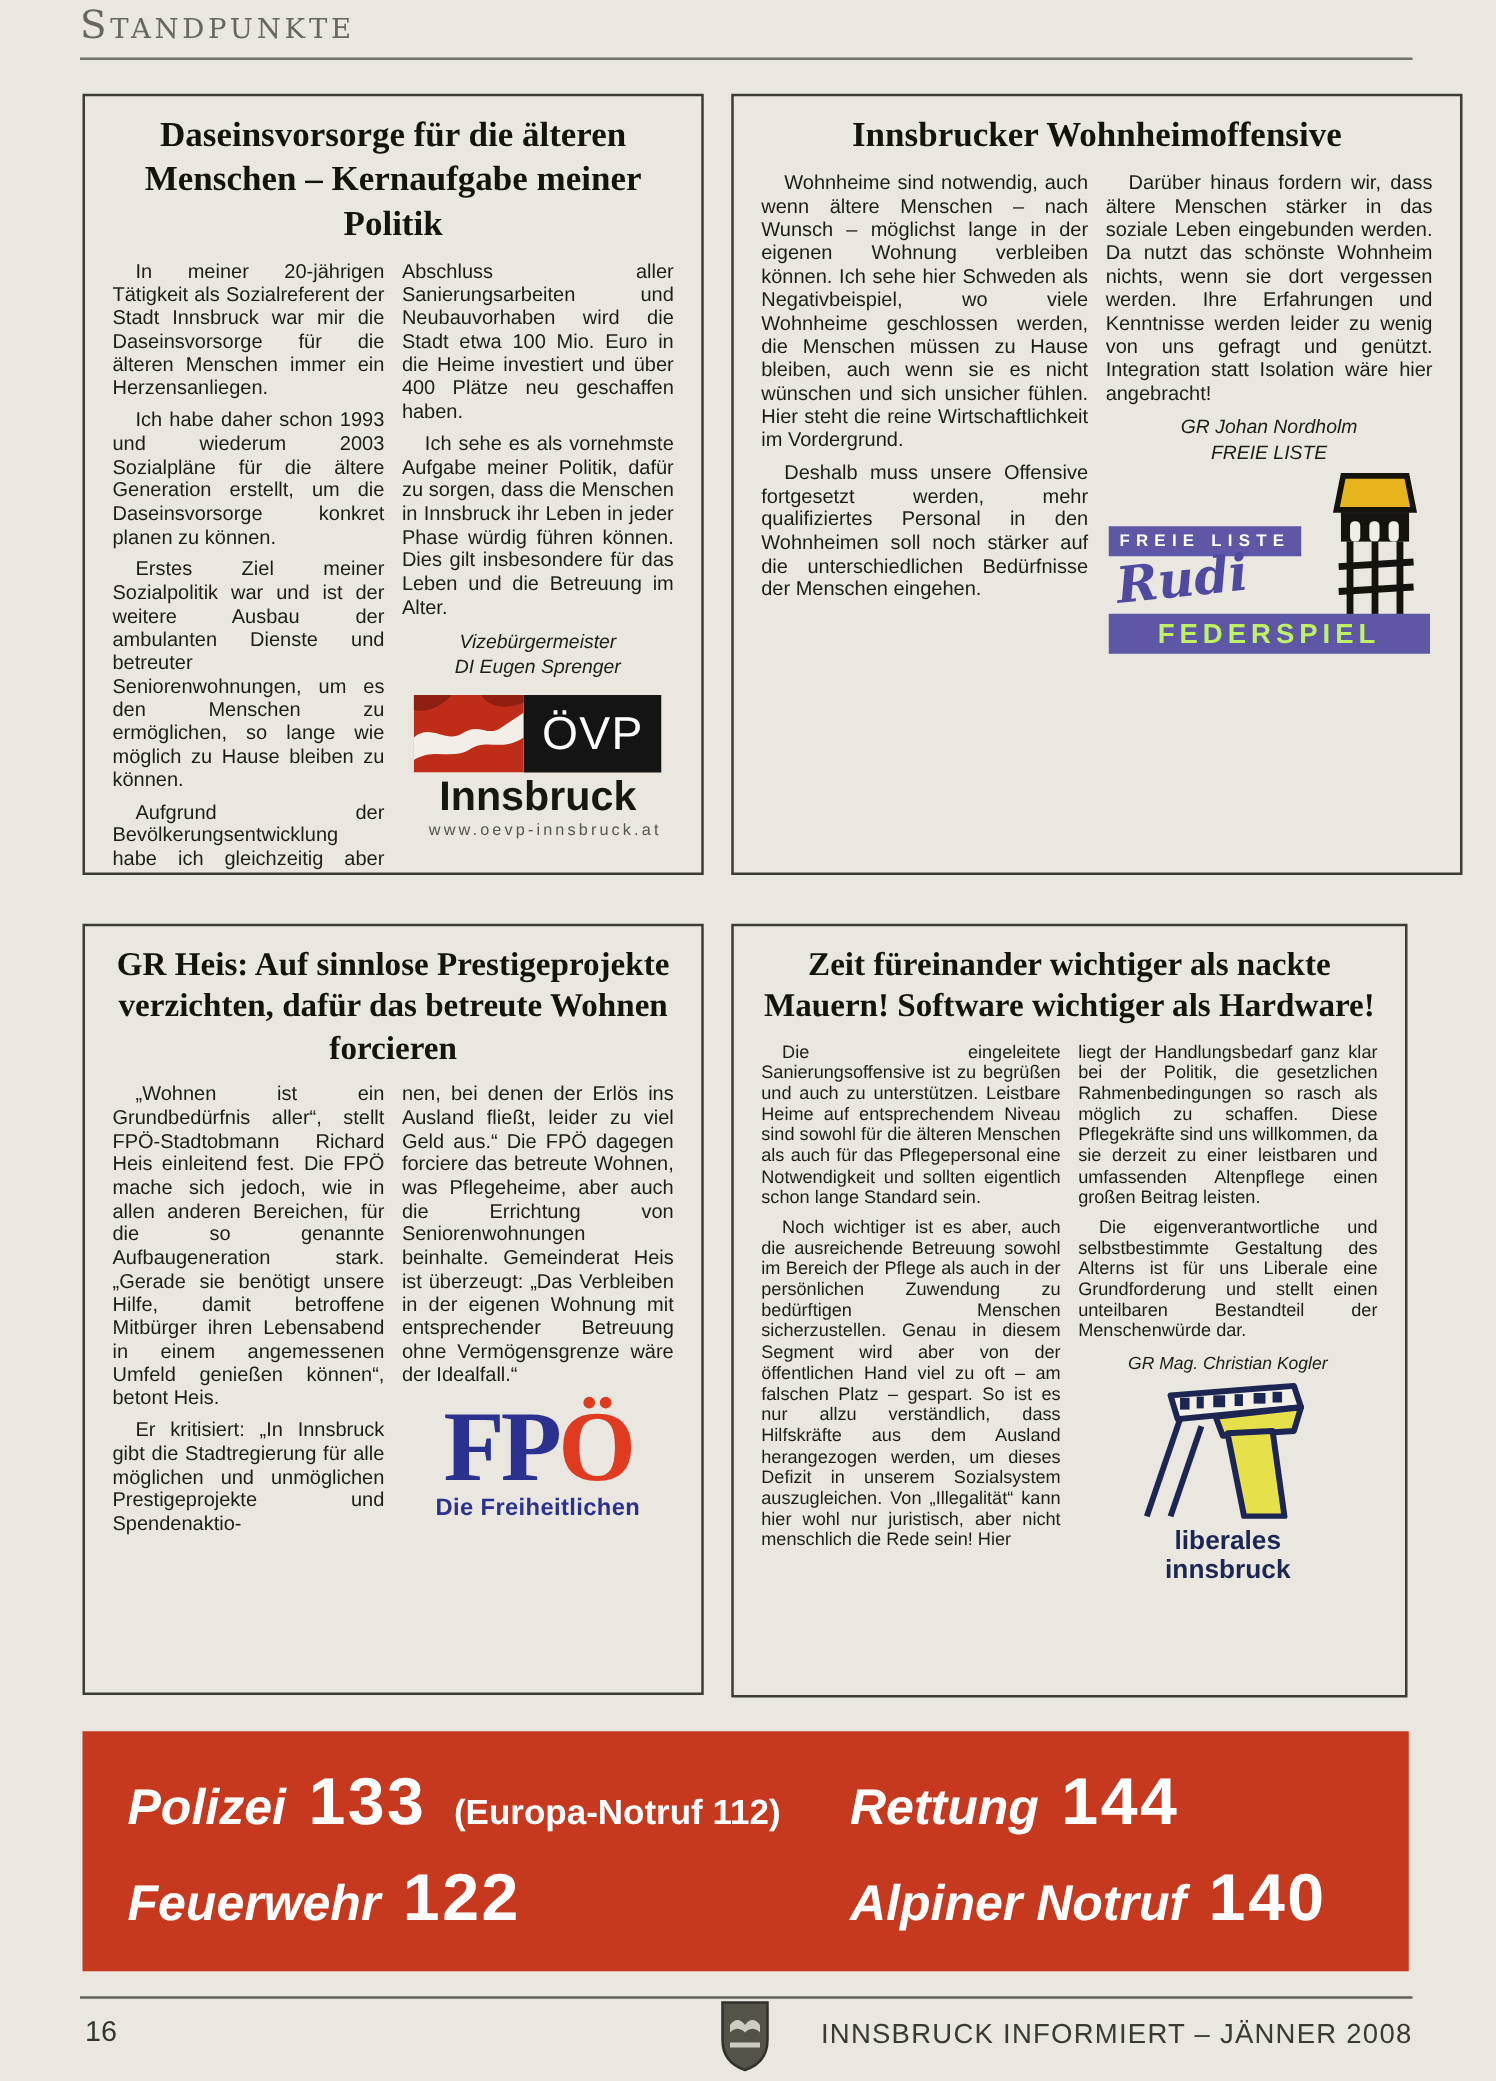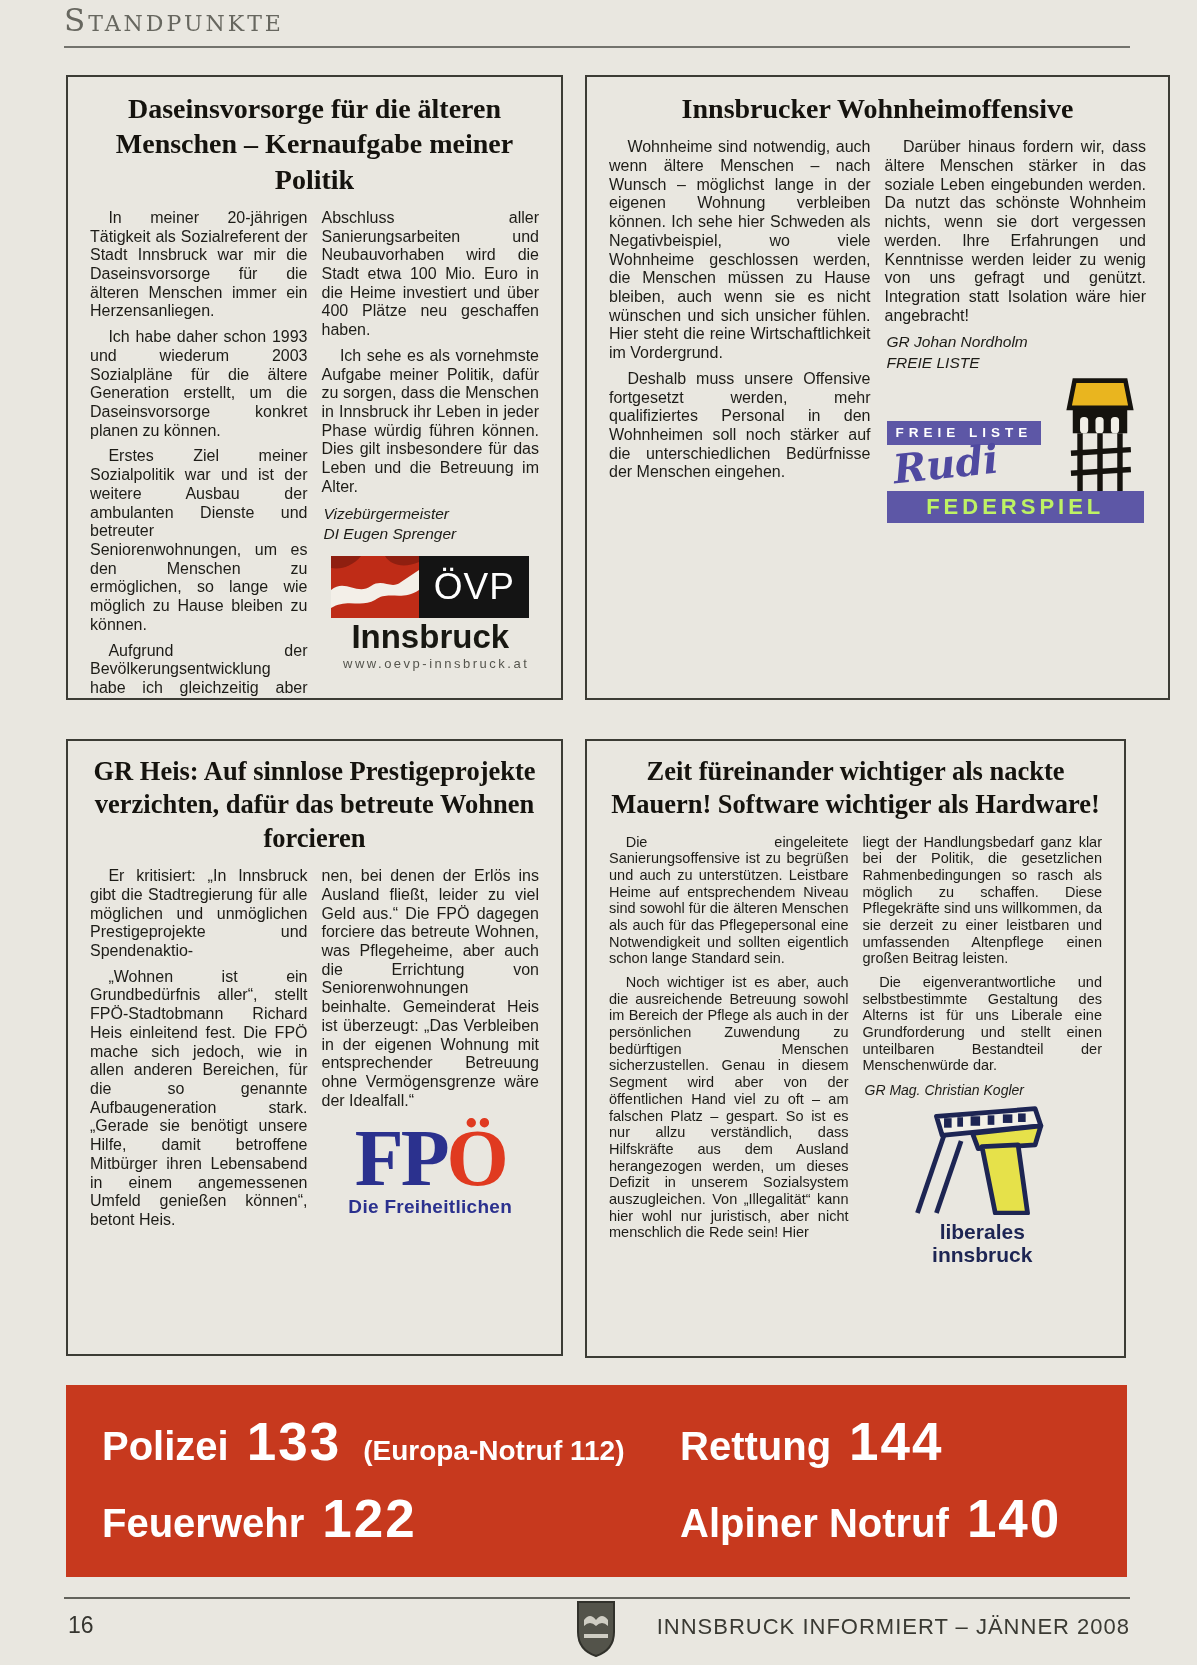--- a/index.html
+++ b/index.html
@@ -19,21 +19,21 @@
   #box4{left:585px;top:739px;width:541px;height:619px;}
   .box h2{font-family:Liberation Serif, serif;font-weight:bold;font-size:28px;line-height:1.26;
         text-align:center;margin:14px 16px 12px;color:#15130e;}
   #box3 h2,#box4 h2{font-size:26.5px;}
   .cols{display:flex;gap:14px;padding:0 22px;}
   .col{flex:1;text-align:justify;hyphens:auto;-webkit-hyphens:auto;}
   #box1 .col,#box2 .col,#box3 .col{font-size:16px;line-height:1.17;}
   #box4 .col{font-size:14.5px;line-height:1.15;}
   .col p{margin:0 0 7px;text-indent:1.15em;}
   .col p.cont{text-indent:0;}
-  .byline{text-align:left;font-style:italic;margin:4px 2px 4px;font-size:15.5px;line-height:1.3;}
+  .byline{text-align:center;font-style:italic;margin:4px 2px 4px;font-size:15.5px;line-height:1.3;}
   #box4 .byline{font-size:14px;}
 
   
   .ovp{width:198px;margin:12px auto 0;}
   .ovp-row{display:flex;height:62px;}
   .ovp-black{flex:1;background:#141414;color:#fff;font-weight:normal;font-size:37px;
         display:flex;align-items:center;justify-content:center;letter-spacing:1px;}
   .ovp-name{font-weight:bold;font-size:33px;color:#181812;text-align:center;line-height:1.05;margin-top:2px;}
   .ovp-url{font-size:13px;color:#55554d;letter-spacing:2.5px;text-align:right;margin-top:1px;}
 
@@ -59,21 +59,21 @@
   .lib{text-align:center;margin-top:4px;}
   .lib-text{color:#1d2553;font-weight:bold;font-size:21px;line-height:1.02;margin-top:2px;}
 
   
   .banner{position:absolute;left:66px;top:1385px;width:1061px;height:192px;background:#c7391e;
         color:#fff;display:flex;box-sizing:border-box;padding-top:26px;}
   .banner-col{display:flex;flex-direction:column;gap:16px;}
   .banner-col.left{width:548px;padding-left:36px;box-sizing:border-box;}
   .banner-col.right{padding-left:66px;}
   .banner-row{display:flex;align-items:baseline;gap:18px;font-weight:bold;white-space:nowrap;}
-  .b-label{font-size:40px;}
+  .b-label{font-size:40px;font-style:italic;}
   .b-num{font-size:53px;letter-spacing:2px;}
   .b-note{font-size:28px;margin-left:4px;}
 
   
   .footer-rule{position:absolute;left:64px;top:1597px;width:1066px;border-top:2px solid #63635c;}
   .page-num{position:absolute;left:68px;top:1612px;font-size:23px;color:#35352f;}
   .emblem{position:absolute;left:576px;top:1600px;}
   .issue{position:absolute;right:67px;top:1614px;font-size:22px;letter-spacing:1px;color:#3a3a33;}
 </style>
 </head>
@@ -150,22 +150,22 @@
           <div class="fl-banner">FEDERSPIEL</div>
         </div>
       </div>
     </div>
   </section>
 
   <section class="box" id="box3">
     <h2>GR Heis: Auf sinnlose Prestigeprojekte verzichten, dafür das betreute Wohnen forcieren</h2>
     <div class="cols">
       <div class="col">
+        <p>„Wohnen ist ein Grundbedürfnis aller“, stellt FPÖ-Stadtobmann Richard Heis einleitend fest. Die FPÖ mache sich jedoch, wie in allen anderen Bereichen, für die so genannte Aufbaugeneration stark. „Gerade sie benötigt unsere Hilfe, damit betroffene Mitbürger ihren Lebensabend in einem angemessenen Umfeld genießen können“, betont Heis.</p>
         <p>Er kritisiert: „In Innsbruck gibt die Stadtregierung für alle möglichen und unmöglichen Prestigeprojekte und Spendenaktio-</p>
-        <p>„Wohnen ist ein Grundbedürfnis aller“, stellt FPÖ-Stadtobmann Richard Heis einleitend fest. Die FPÖ mache sich jedoch, wie in allen anderen Bereichen, für die so genannte Aufbaugeneration stark. „Gerade sie benötigt unsere Hilfe, damit betroffene Mitbürger ihren Lebensabend in einem angemessenen Umfeld genießen können“, betont Heis.</p>
       </div>
       <div class="col">
         <p class="cont">nen, bei denen der Erlös ins Ausland fließt, leider zu viel Geld aus.“ Die FPÖ dagegen forciere das betreute Wohnen, was Pflegeheime, aber auch die Errichtung von Seniorenwohnungen beinhalte. Gemeinderat Heis ist überzeugt: „Das Verbleiben in der eigenen Wohnung mit entsprechender Betreuung ohne Vermögensgrenze wäre der Idealfall.“</p>
         <div class="fpo">
           <div class="fpo-word"><span class="fpo-fp">FP</span><span class="fpo-oe">Ö</span></div>
           <div class="fpo-sub">Die Freiheitlichen</div>
         </div>
       </div>
     </div>
   </section>

